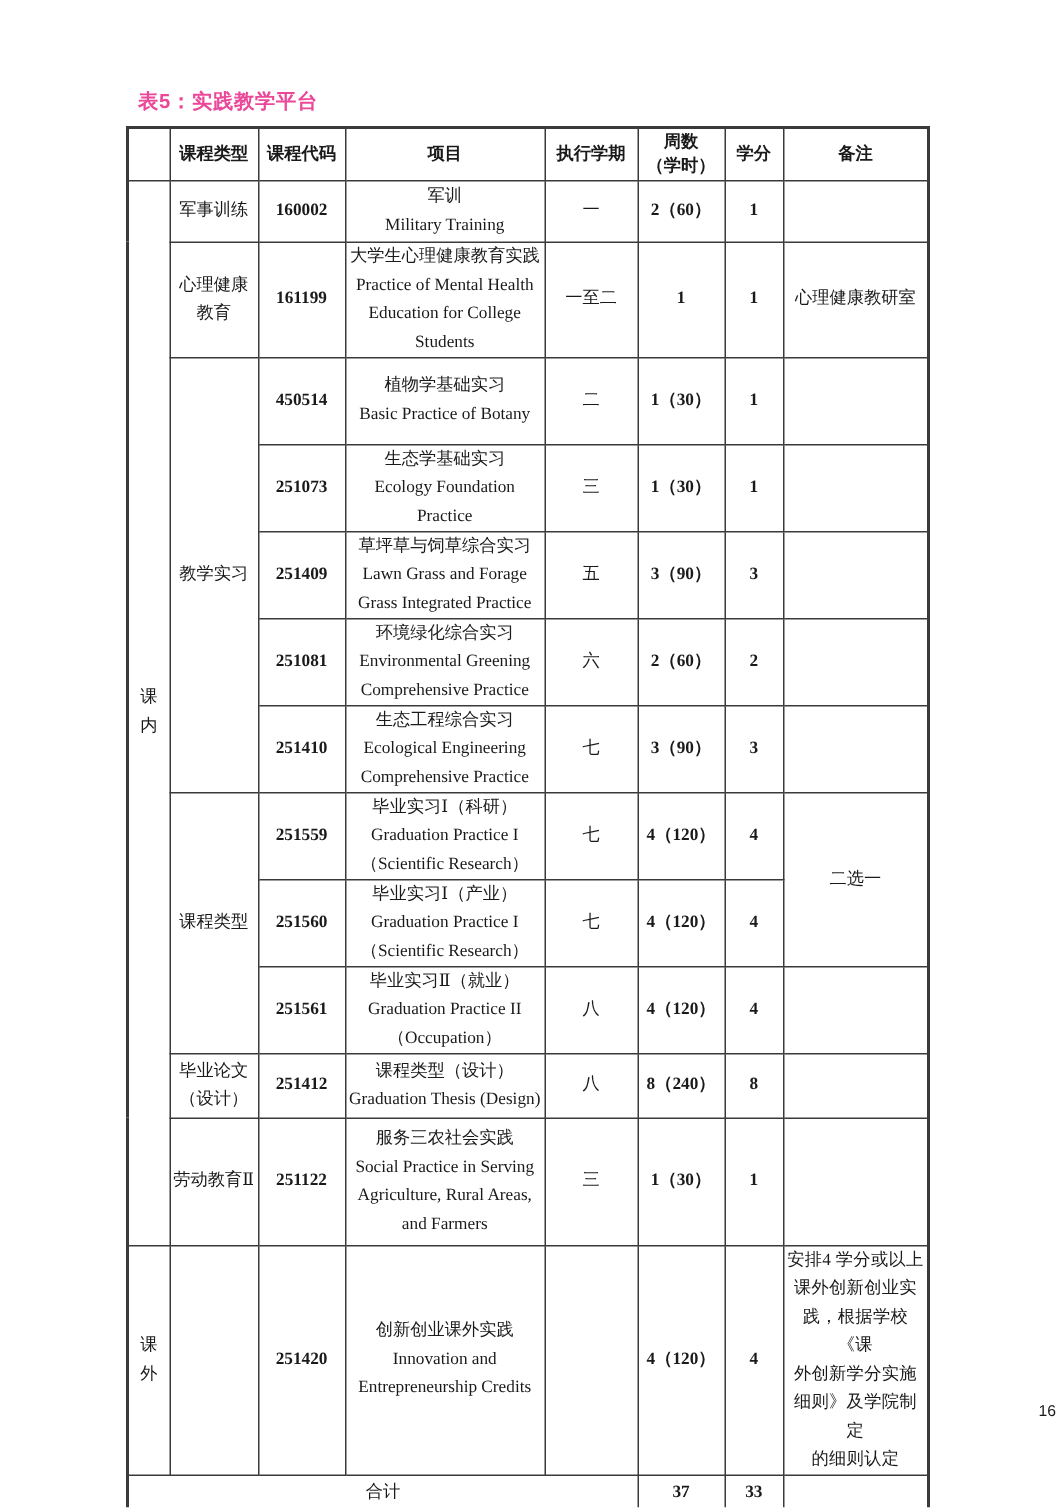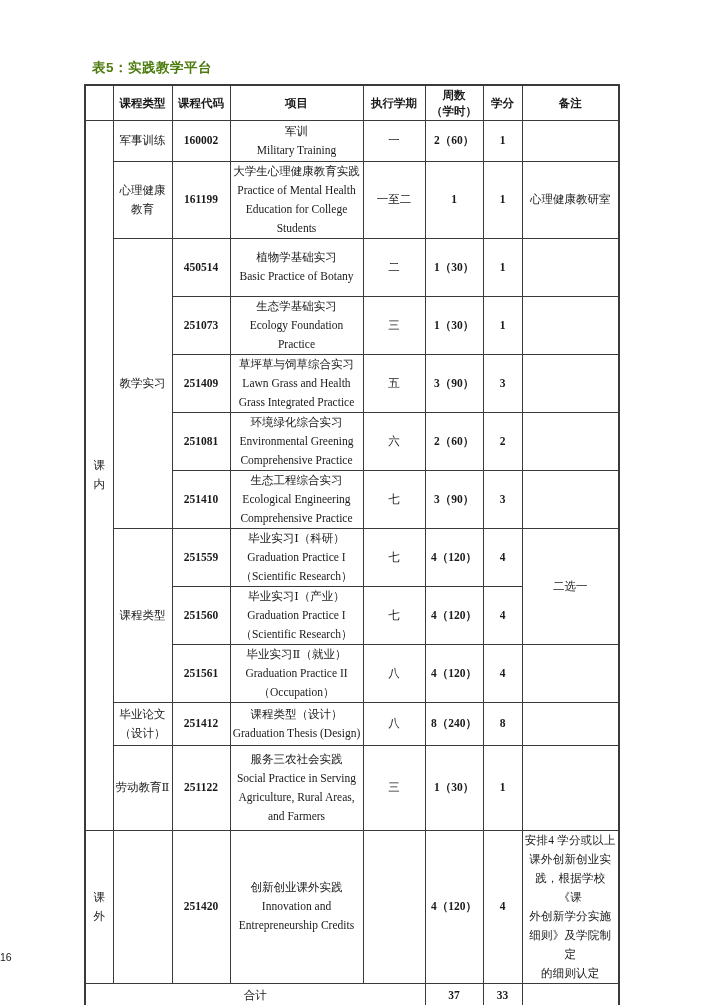--- a/index.html
+++ b/index.html
@@ -16,21 +16,21 @@
     background: #ffffff;
     overflow: hidden;
   }
   .doc-title {
     position: absolute;
     left: 92px;
     top: 59px;
     font-family: "Liberation Sans", "DejaVu Sans", sans-serif;
     font-weight: bold;
     font-size: 13.5px;
-    color: #4d7c0f;
+    color: #ec4899;
     letter-spacing: 0.5px;
   }
   table.sched {
     position: absolute;
     left: 84px;
     top: 84px;
     width: 534px;
     border-collapse: collapse;
     table-layout: fixed;
     border: 2px solid #3a3a3a;
@@ -66,25 +66,24 @@
   }
   td.type-cell {
     padding: 0 1px;
     margin-left: 40px;
   }
   .page-number {
     position: absolute;
     left: 0;
     right: 0;
     top: 935px;
-    text-align: left;
+    text-align: right;
     font-family: "Liberation Sans", "DejaVu Sans", sans-serif;
     font-size: 10.5px;
     color: #1a1a1a;
-    margin-top: 16px;
   }
 </style>
 </head>
 <body>
 
 <div class="page">
 
   <div class="doc-title">表5：实践教学平台</div>
 
   <table class="sched">
@@ -155,21 +154,21 @@
 Ecology Foundation Practice</td>
       <td>三</td>
       <td class="num">1（30）</td>
       <td class="num">1</td>
       <td></td>
     </tr>
 
     <tr style="height:58px">
       <td class="num">251409</td>
       <td>草坪草与饲草综合实习
-Lawn Grass and Health
+Lawn Grass and Forage
 Grass Integrated Practice</td>
       <td>五</td>
       <td class="num">3（90）</td>
       <td class="num">3</td>
       <td></td>
     </tr>
 
     <tr style="height:58px">
       <td class="num">251081</td>
       <td>环境绿化综合实习

